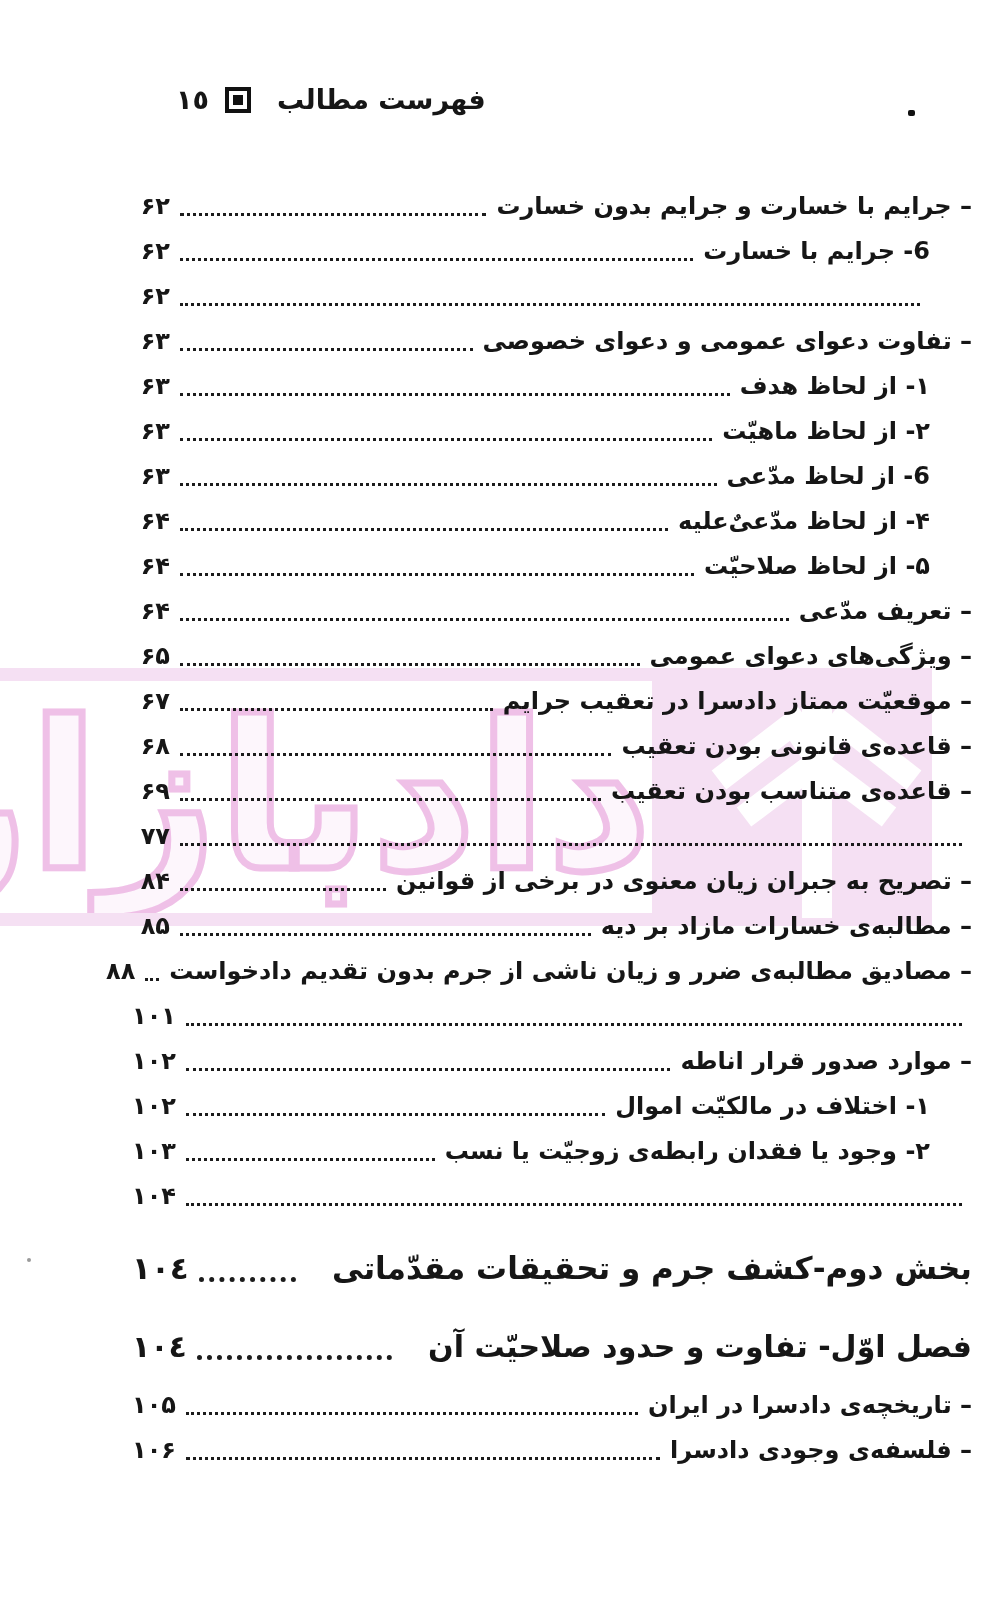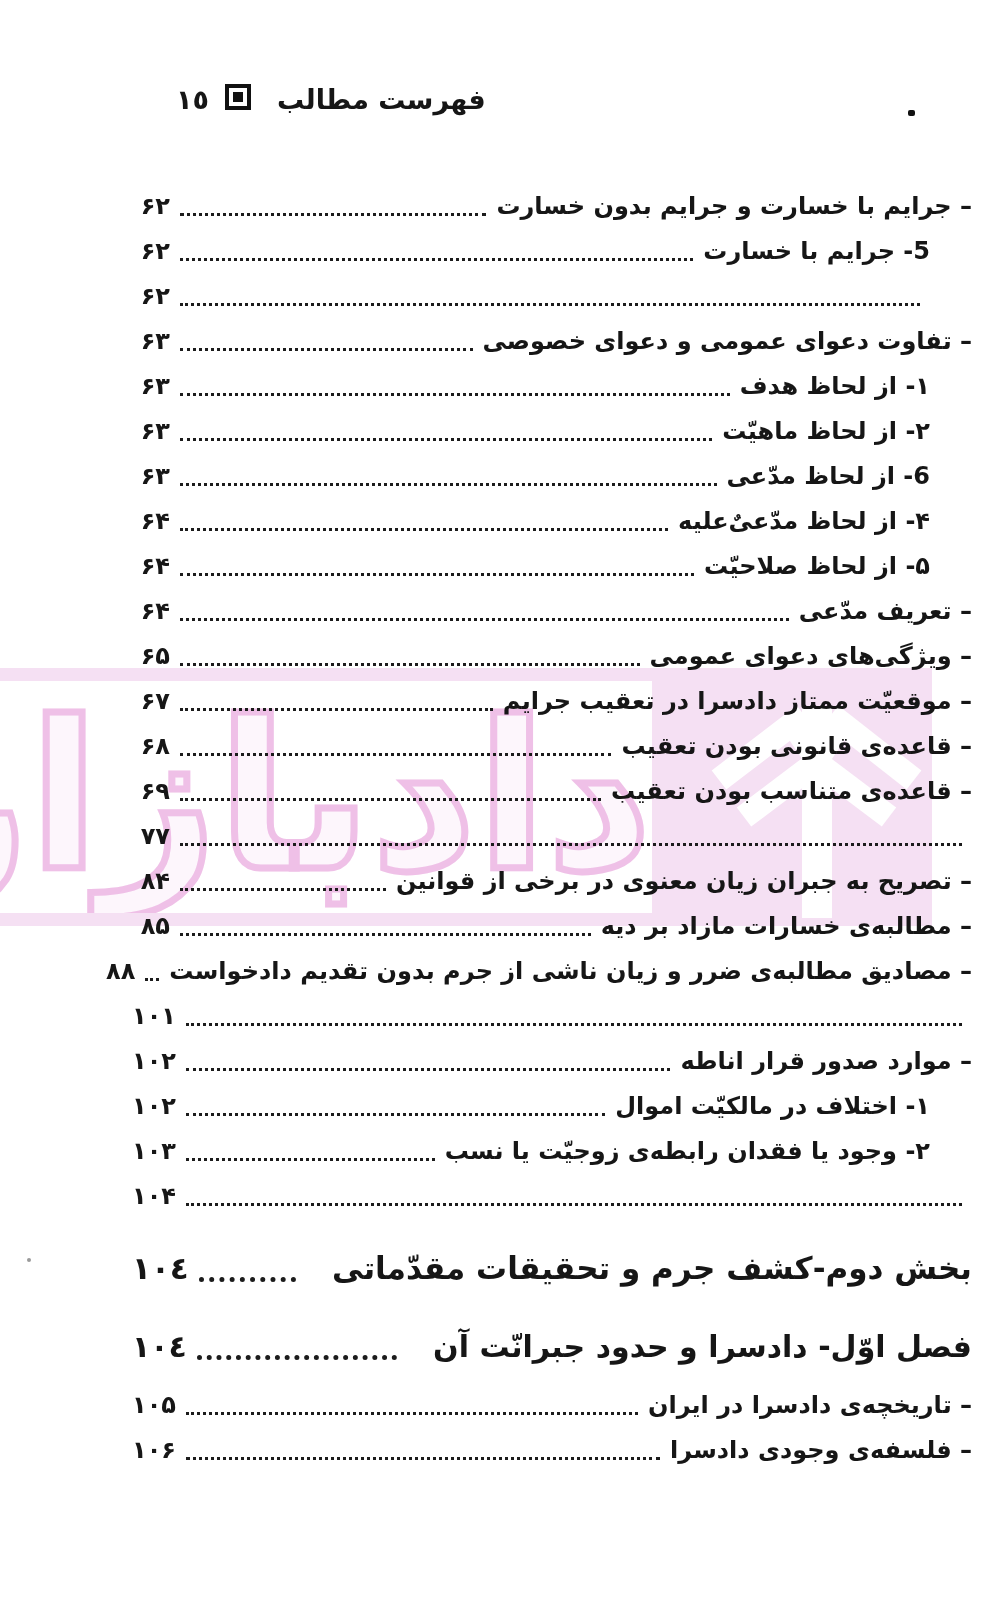--- a/index.html
+++ b/index.html
@@ -8,21 +8,21 @@
     width:1006px;height:1598px;
     background:#ffffff;
     font-family:"DejaVu Sans", sans-serif;
     color:#161616;
     direction:rtl;
     overflow:hidden;
   }
   
   .header{
     position:absolute;top:84px;left:176px;
-    display:flex;
+    display:flex;align-items:center;
     direction:ltr;
     font-weight:bold;font-size:27px;
     z-index:2;
   }
   .hnum{margin-right:16px;}
   .hicon{
     width:18px;height:18px;border:4px solid #111;
     display:flex;align-items:center;justify-content:center;
     margin-right:26px;flex:0 0 auto;
   }
@@ -113,21 +113,21 @@
   <div class="dot1"></div>
   <div class="dot2"></div>
 
   <div class="toc">
       <div class="row item">
         <span class="t">– جرایم با خسارت و جرایم بدون خسارت</span>
         <span class="lead"></span>
         <span class="pg">۶۲</span>
       </div>
       <div class="row sub">
-        <span class="t">5- جرایم با خسارت</span>
+        <span class="t">6- جرایم با خسارت</span>
         <span class="lead"></span>
         <span class="pg">۶۲</span>
       </div>
       <div class="row sub">
         <span class="lead"></span>
         <span class="pg">۶۲</span>
       </div>
       <div class="row item">
         <span class="t">– تفاوت دعوای عمومی و دعوای خصوصی</span>
         <span class="lead"></span>
@@ -224,21 +224,21 @@
       <div class="row item">
         <span class="lead"></span>
         <span class="pg">۱۰۴</span>
       </div>
       <div class="row h1">
         <span class="t">بخش دوم-کشف جرم و تحقیقات مقدّماتی</span>
         <span class="lead"></span>
         <span class="pg">۱۰٤</span>
       </div>
       <div class="row h2">
-        <span class="t">فصل اوّل-  دادسرا و حدود جبرانّت آن</span>
+        <span class="t">فصل اوّل-  تفاوت و حدود صلاحیّت آن</span>
         <span class="lead"></span>
         <span class="pg">۱۰٤</span>
       </div>
       <div class="row item">
         <span class="t">– تاریخچه‌ی دادسرا در ایران</span>
         <span class="lead"></span>
         <span class="pg">۱۰۵</span>
       </div>
       <div class="row item">
         <span class="t">– فلسفه‌ی وجودی دادسرا</span>

